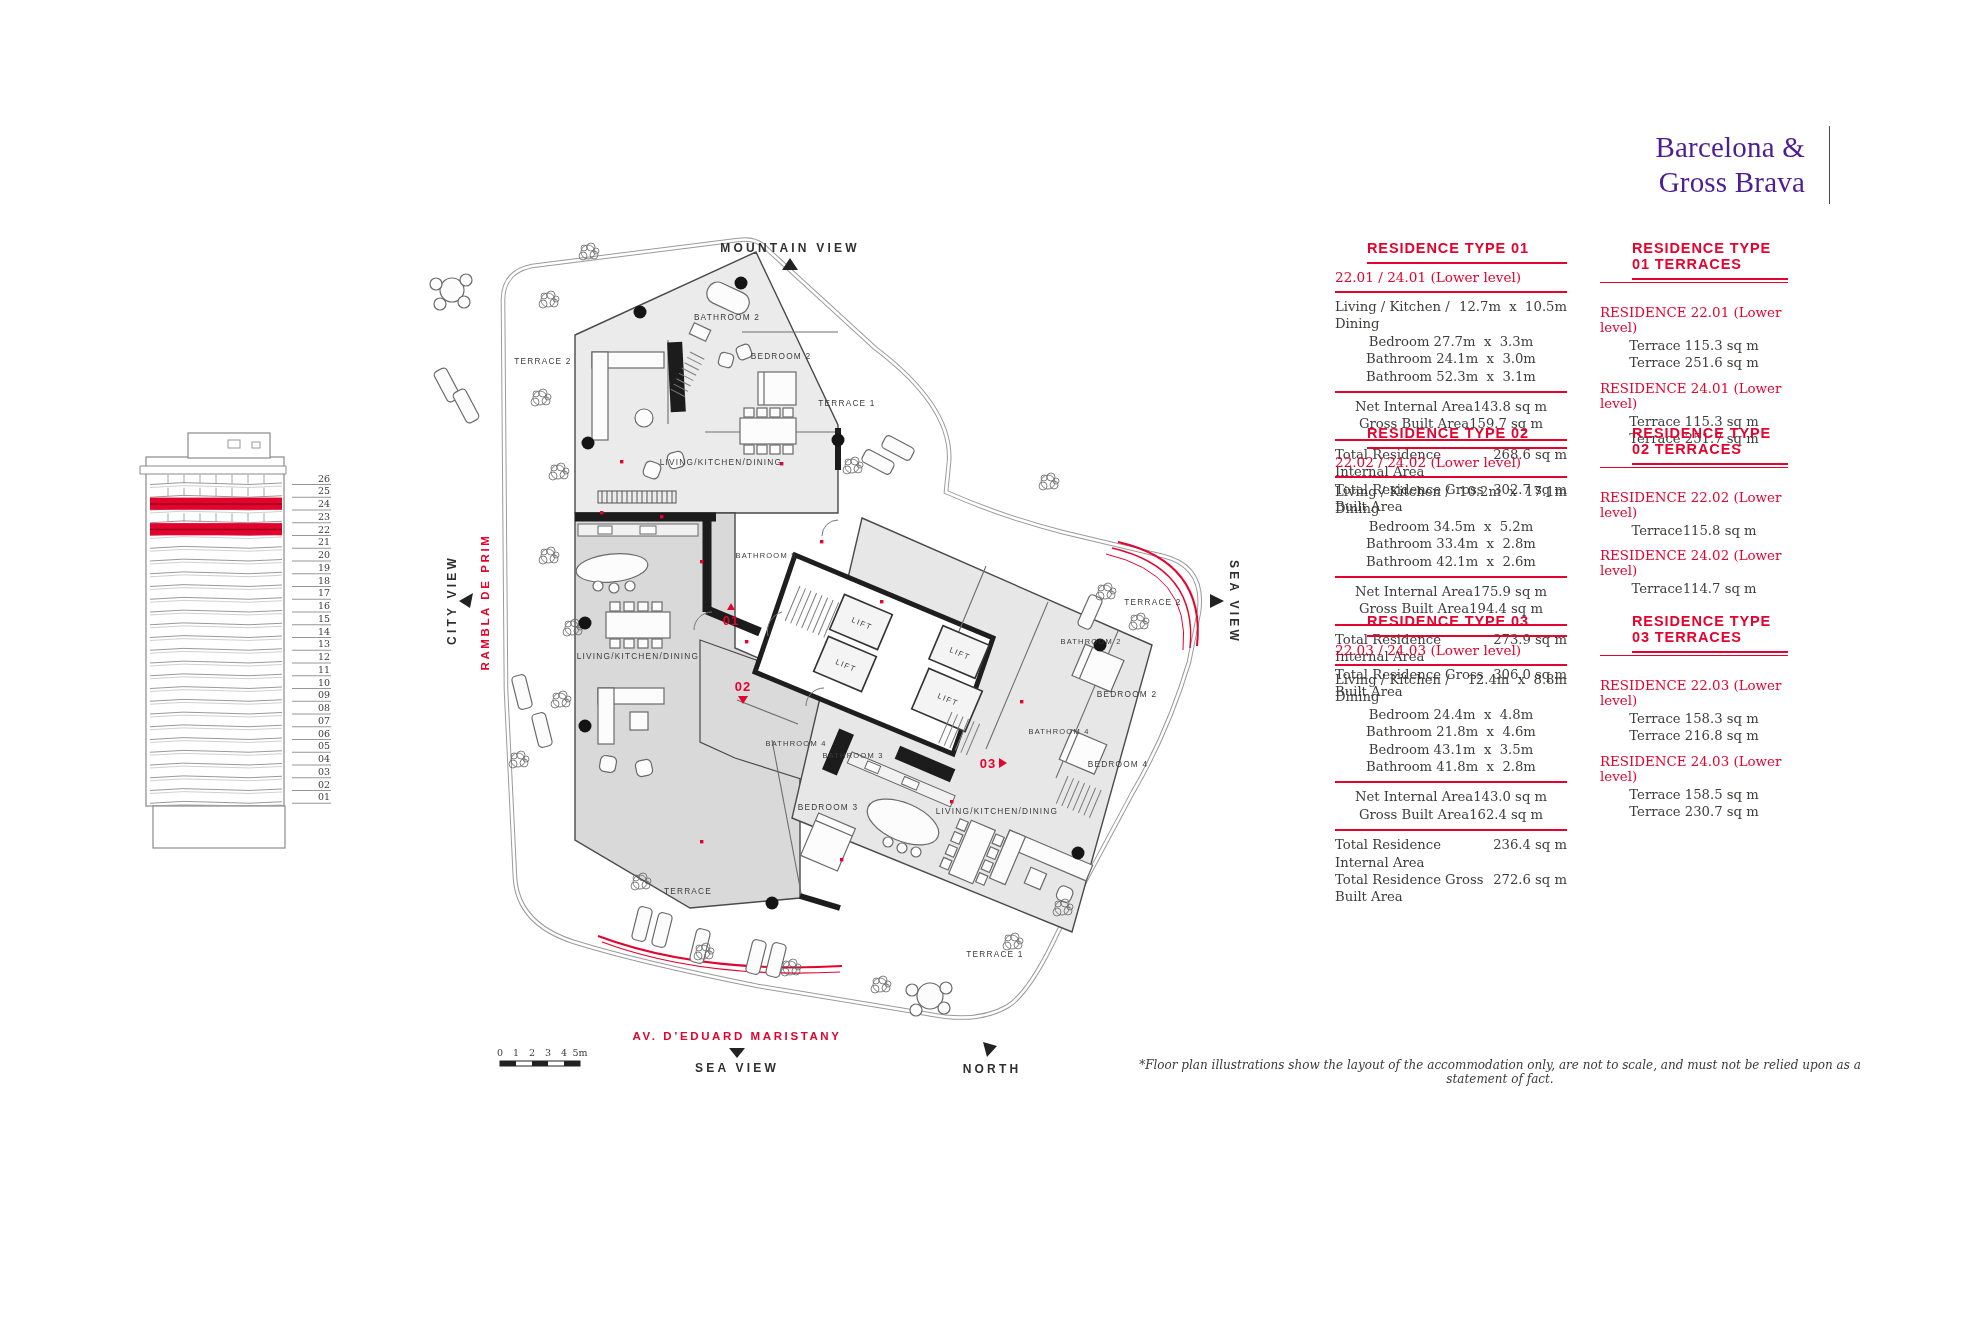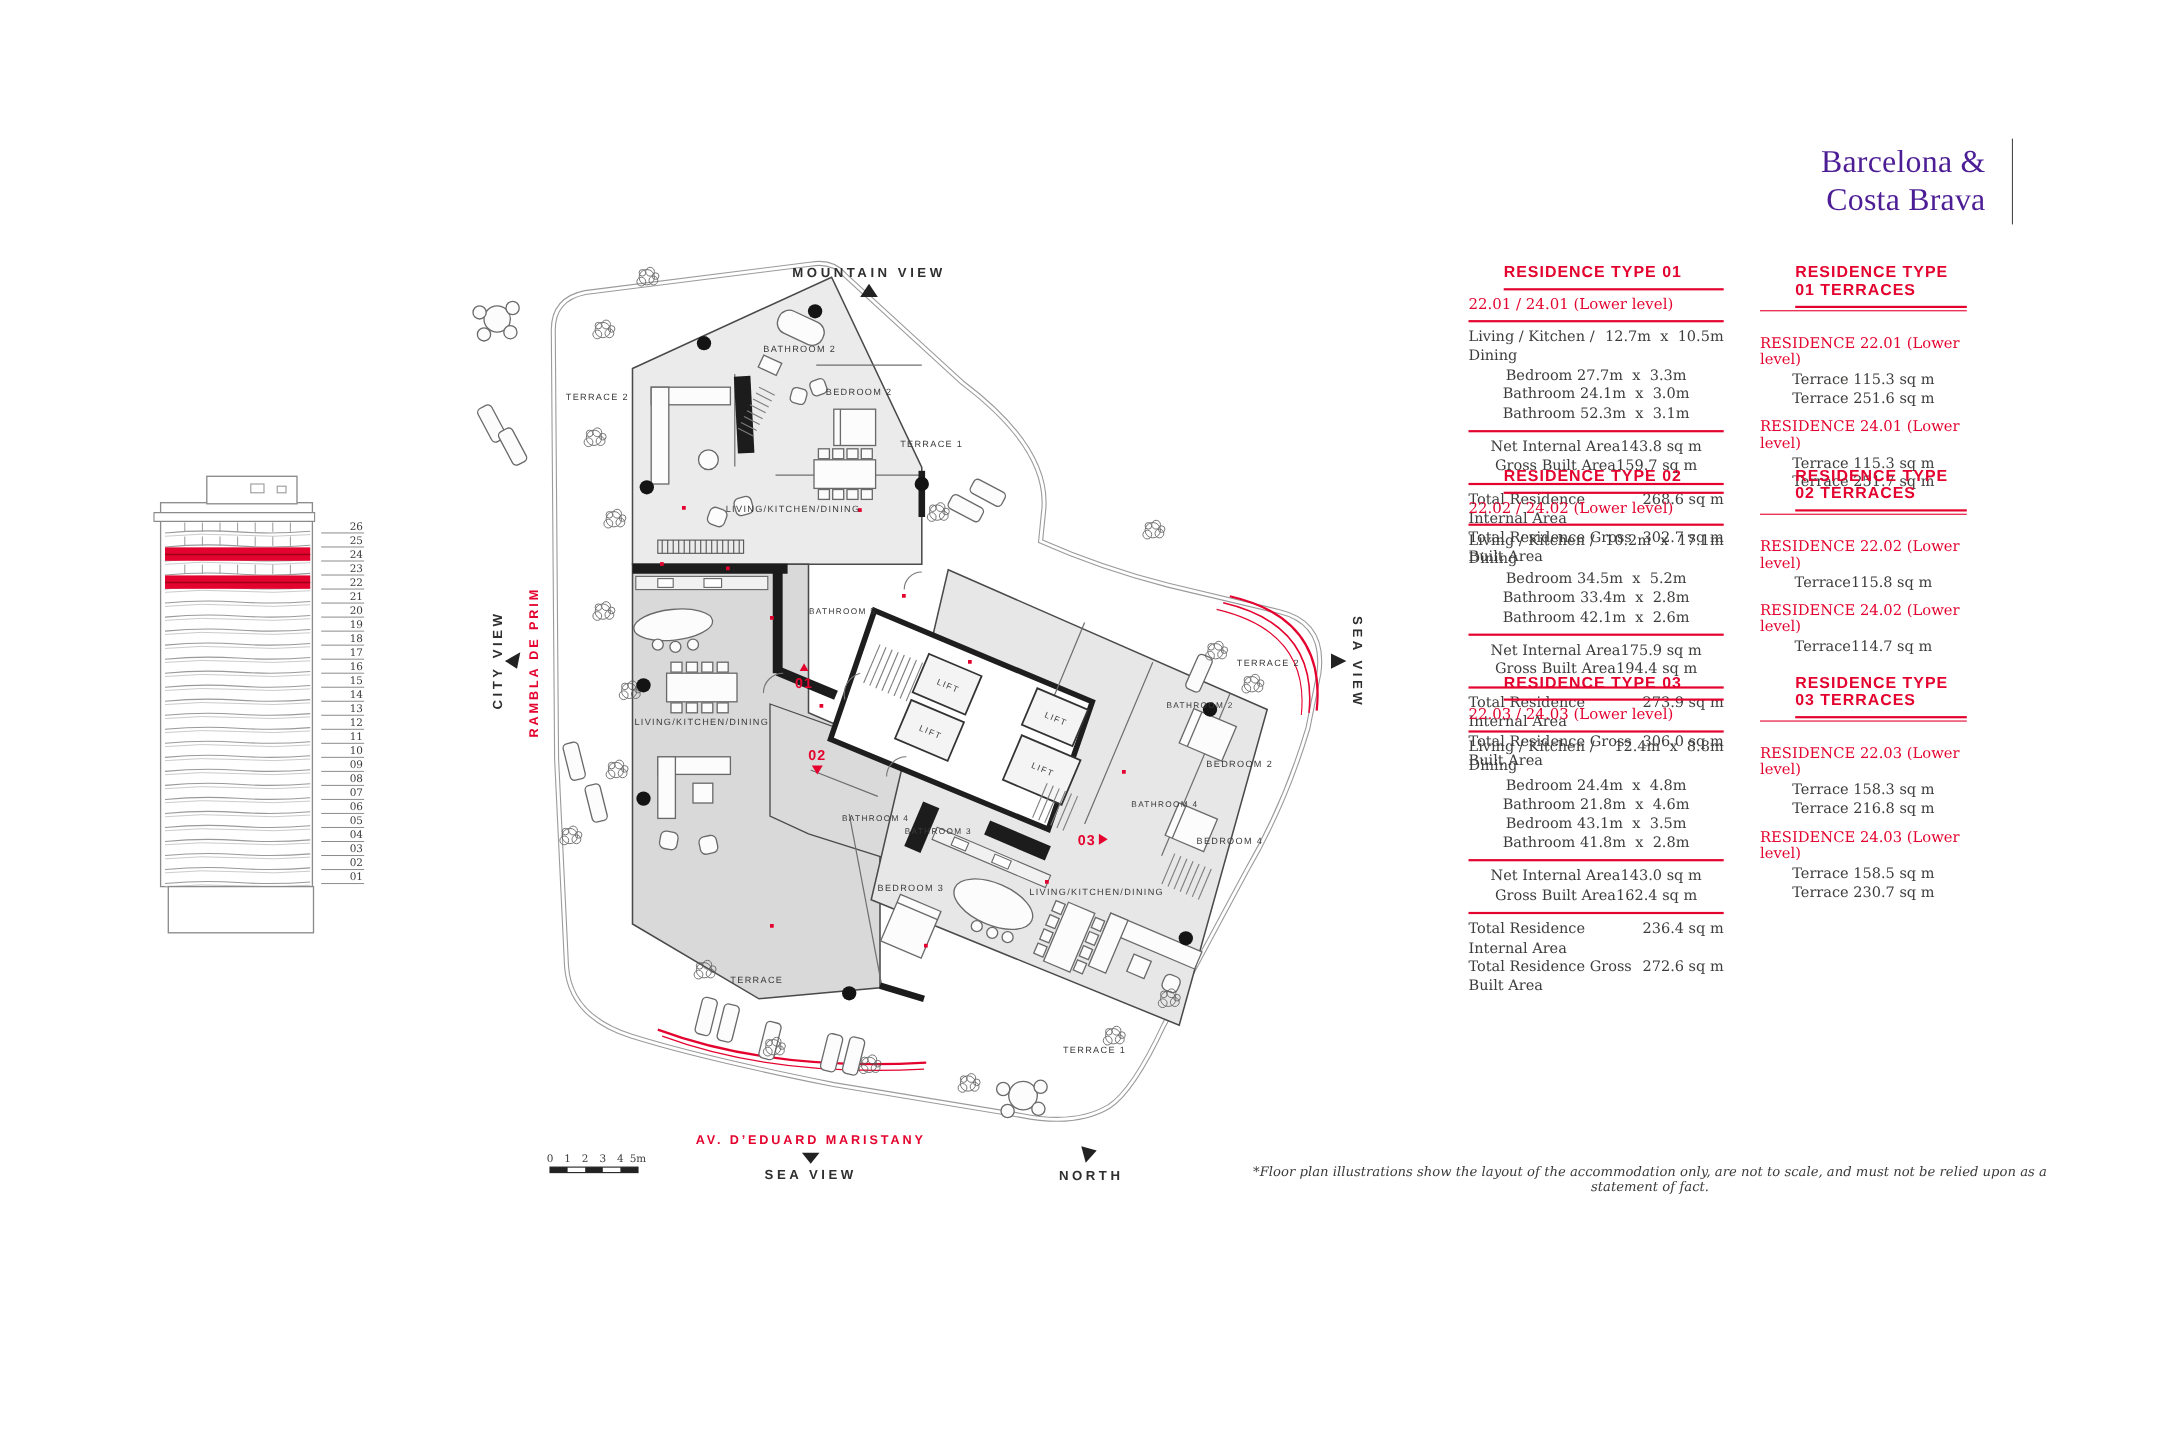--- a/index.html
+++ b/index.html
@@ -679,21 +679,21 @@
         <text x="548" y="1056" class="num" font-size="8.5">3</text>
         <text x="564" y="1056" class="num" font-size="8.5">4</text>
         <text x="580" y="1056" class="num" font-size="8.5">5m</text>
       </g>
   </g>
 </svg>
 
 <div id="brand">
   <div class="region">
     <div>Barcelona &amp;</div>
-    <div>Costa Brava</div>
+    <div>Gross Brava</div>
   </div>
   <div class="vbar"></div>
 </div>
 
 <div class="tbl res" id="res-0" style="left:1335px;top:240px;width:232px">
     <div class="t-title">RESIDENCE TYPE 01</div>
     <div class="sub">22.01 / 24.01 (Lower level)</div>
     <div class="sec">
       <div class="row">
         <div class="l">Living / Kitchen / Dining</div>

